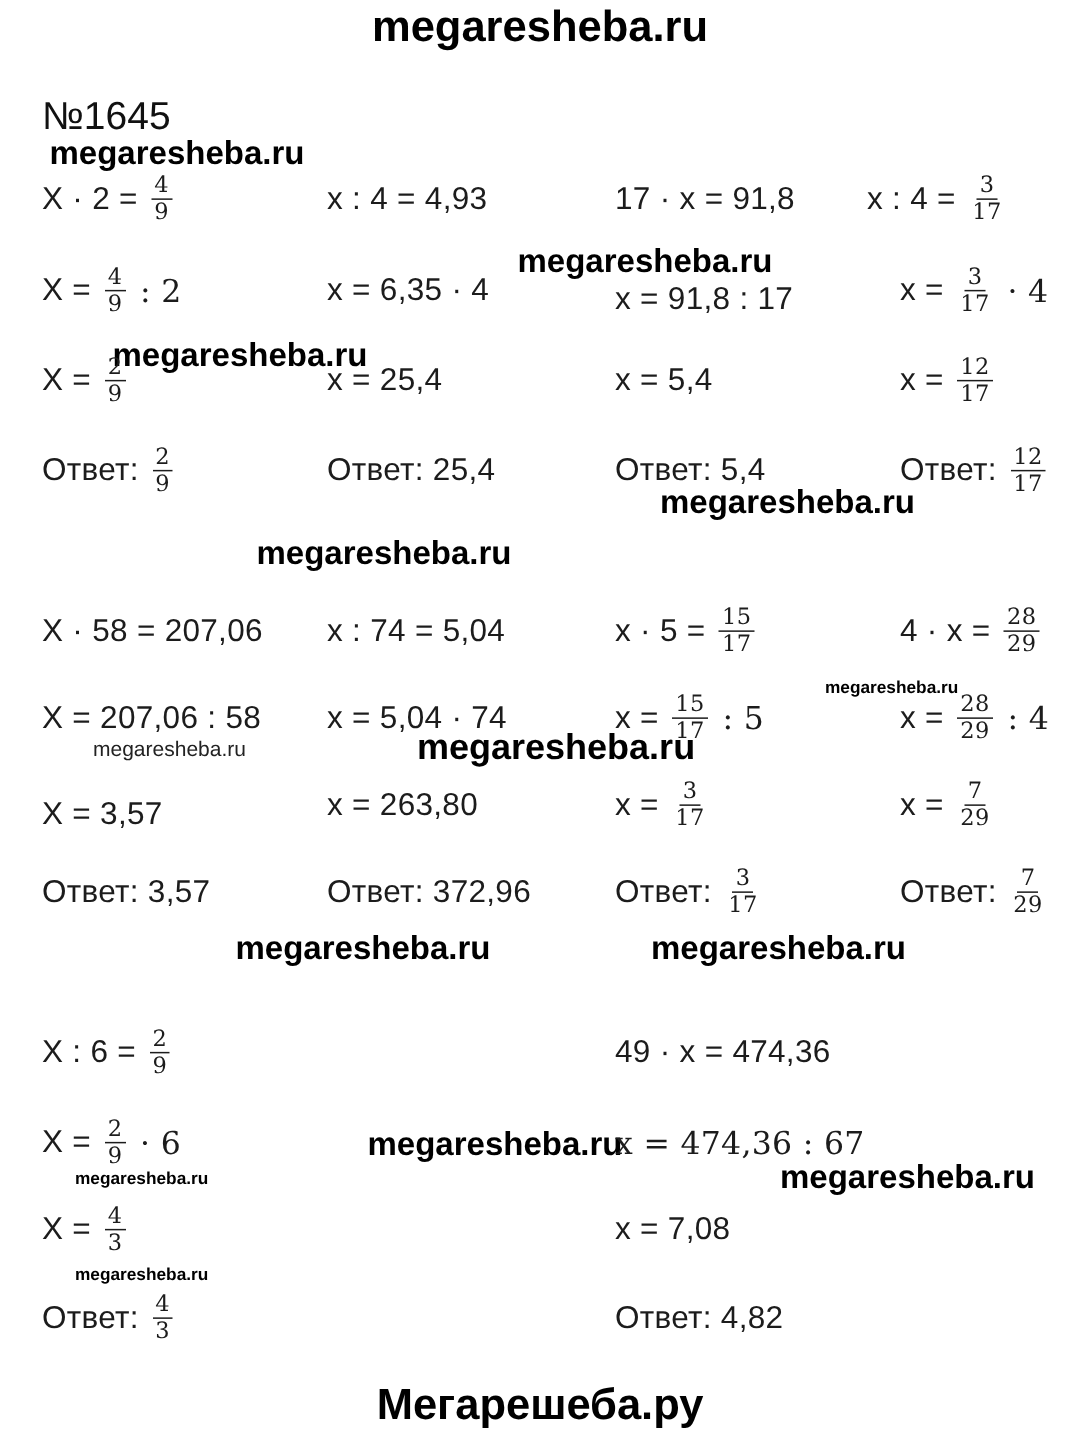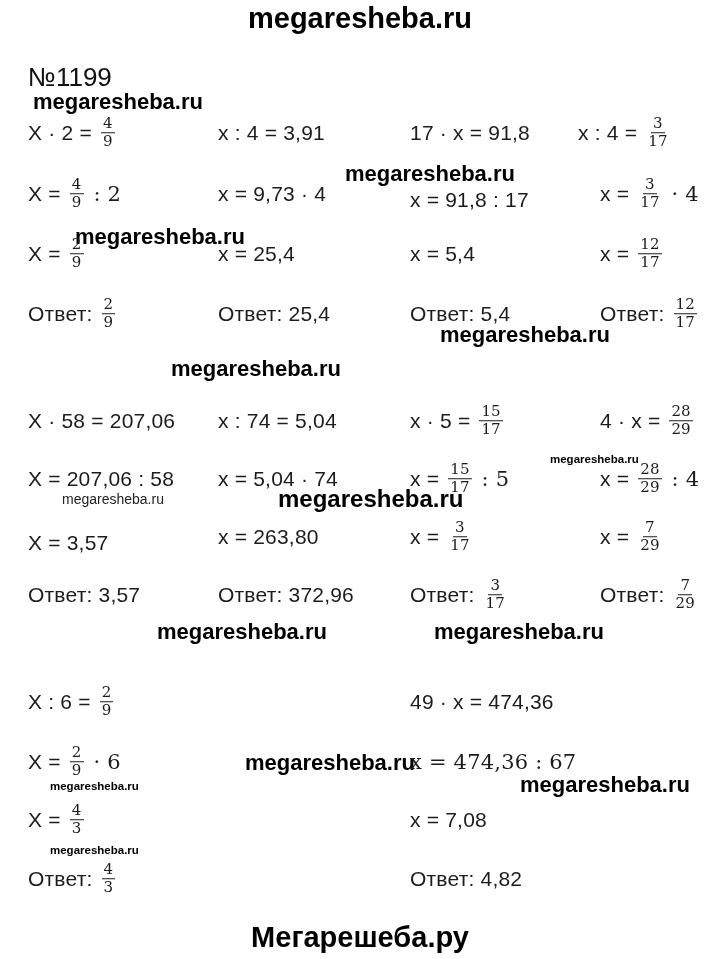--- a/index.html
+++ b/index.html
@@ -46,21 +46,21 @@
     font-size:15px; line-height:1.15;
     margin:0 3px;
   }
   .frac .num { border-bottom:1.6px solid #1c1c1c; padding:0 2px 0px 2px; }
   .frac .den { padding:0 2px; }
 </style>
 </head>
 <body>
 
 <div class="hdr">megaresheba.ru</div>
-<div class="probnum">№1199</div>
+<div class="probnum">№1645</div>
 <div class="ftr">Мегарешеба.ру</div>
 
 <div class="wm" style="left:33px;  top:91px;  font-size:22px;">megaresheba.ru</div>
 <div class="wm" style="left:345px; top:163px; font-size:22px;">megaresheba.ru</div>
 <div class="wm" style="left:75px;  top:226px; font-size:22px;">megaresheba.ru</div>
 <div class="wm" style="left:440px; top:324px; font-size:22px;">megaresheba.ru</div>
 <div class="wm" style="left:171px; top:358px; font-size:22px;">megaresheba.ru</div>
 <div class="wm" style="left:550px; top:454px; font-size:11.5px;">megaresheba.ru</div>
 <div class="wm wm-rg" style="left:62px; top:492px; font-size:14px;">megaresheba.ru</div>
 <div class="wm" style="left:278px; top:487px; font-size:24px;">megaresheba.ru</div>
@@ -69,22 +69,22 @@
 <div class="wm" style="left:245px; top:752px; font-size:22px;">megaresheba.ru</div>
 <div class="wm" style="left:520px; top:774px; font-size:22px;">megaresheba.ru</div>
 <div class="wm" style="left:50px;  top:781px; font-size:11.5px;">megaresheba.ru</div>
 <div class="wm" style="left:50px;  top:845px; font-size:11.5px;">megaresheba.ru</div>
 
 <div class="cell" style="left:28px;top:133px"><span>X · 2 = </span><span class="frac"><span class="num">4</span><span class="den">9</span></span></div>
 <div class="cell" style="left:28px;top:194px"><span>X = </span><span class="frac"><span class="num">4</span><span class="den">9</span></span><span class="sf"> : 2</span></div>
 <div class="cell" style="left:28px;top:254px"><span>X = </span><span class="frac"><span class="num">2</span><span class="den">9</span></span></div>
 <div class="cell" style="left:28px;top:314px"><span>Ответ: </span><span class="frac"><span class="num">2</span><span class="den">9</span></span></div>
 
-<div class="cell" style="left:218px;top:133px"><span>x : 4 = 3,91</span></div>
-<div class="cell" style="left:218px;top:194px"><span>x = 9,73 · 4</span></div>
+<div class="cell" style="left:218px;top:133px"><span>x : 4 = 4,93</span></div>
+<div class="cell" style="left:218px;top:194px"><span>x = 6,35 · 4</span></div>
 <div class="cell" style="left:218px;top:254px"><span>x = 25,4</span></div>
 <div class="cell" style="left:218px;top:314px"><span>Ответ: 25,4</span></div>
 
 <div class="cell" style="left:410px;top:133px"><span>17 · x = 91,8</span></div>
 <div class="cell" style="left:410px;top:200px"><span>x = 91,8 : 17</span></div>
 <div class="cell" style="left:410px;top:254px"><span>x = 5,4</span></div>
 <div class="cell" style="left:410px;top:314px"><span>Ответ: 5,4</span></div>
 
 <div class="cell" style="left:578px;top:133px"><span>x : 4 = </span><span class="frac"><span class="num">3</span><span class="den">17</span></span></div>
 <div class="cell" style="left:600px;top:194px"><span>x = </span><span class="frac"><span class="num">3</span><span class="den">17</span></span><span class="sf"> · 4</span></div>

